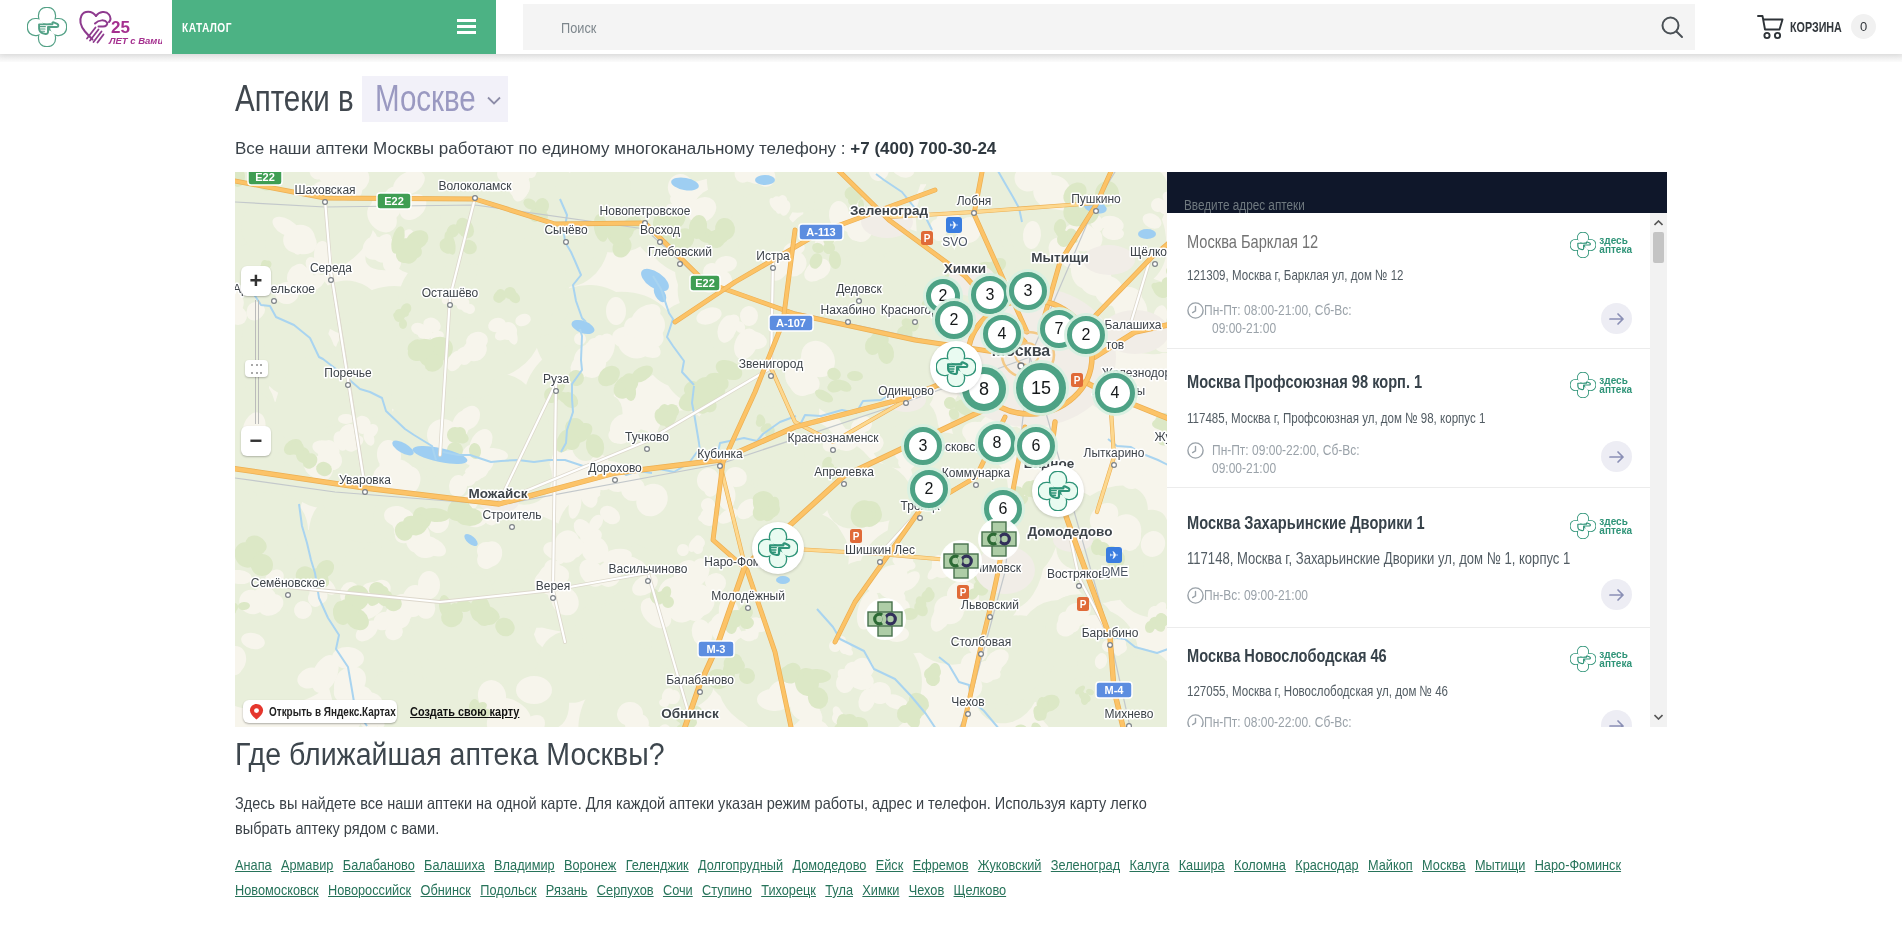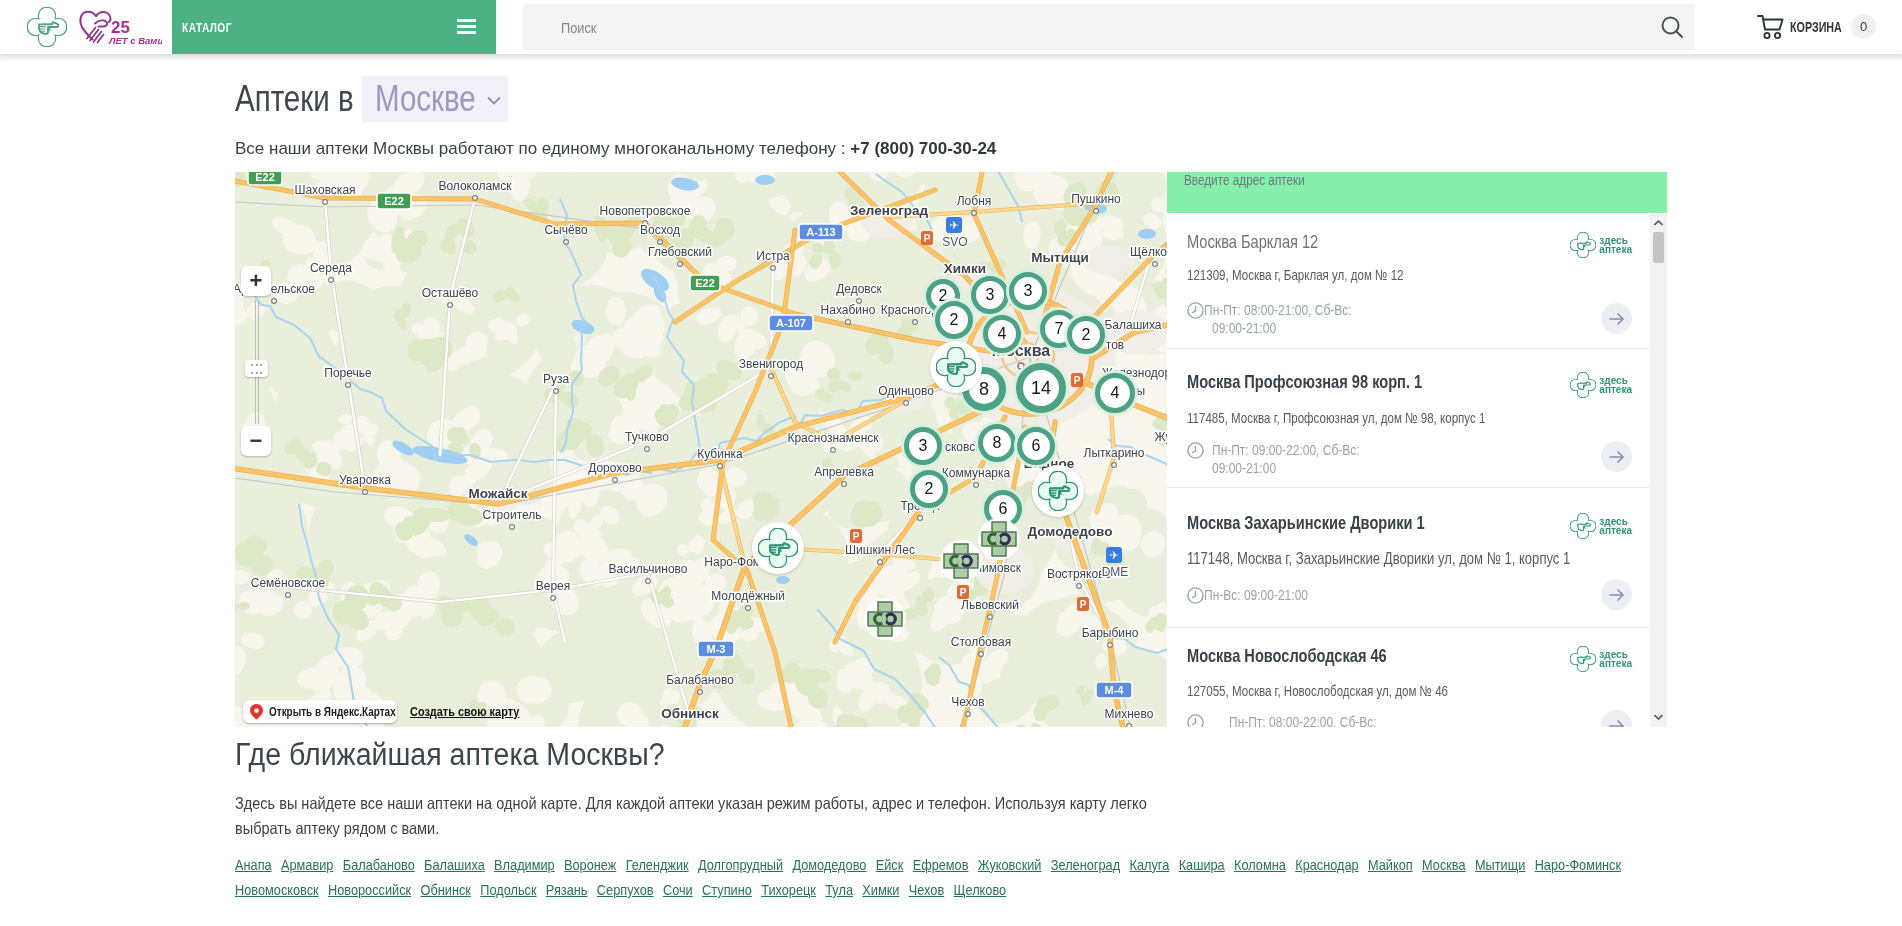--- a/index.html
+++ b/index.html
@@ -72,21 +72,21 @@
 <div style="position:absolute;left:0;top:54px;width:1902px;height:8px;background:linear-gradient(#ececec,#fbfbfb)"></div>
 
 <div style="position:absolute;left:235px;top:76px;height:46px">
   <span style="position:absolute;left:0;top:0;font-size:36px;line-height:46px;color:#40474e;white-space:nowrap"><span style="display:inline-block;transform:scaleX(0.82);transform-origin:0 50%;white-space:nowrap;">Аптеки в</span></span>
   <div style="position:absolute;left:127px;top:0;width:146px;height:46px;background:#f2f1f9"></div>
   <span style="position:absolute;left:140px;top:0;font-size:36px;line-height:46px;color:#9a99c1;white-space:nowrap"><span style="display:inline-block;transform:scaleX(0.82);transform-origin:0 50%;white-space:nowrap;">Москве</span></span>
   <svg width="14" height="9" viewBox="0 0 14 9" style="position:absolute;left:252px;top:20px">
       <path d="M1 1.5 L7 7.5 L13 1.5" fill="none" stroke="#8d8da8" stroke-width="1.8"></path>
     </svg>
 </div>
-<div style="position:absolute;left:235px;top:139px;font-size:17px;color:#3a4249;white-space:nowrap">Все наши аптеки Москвы работают по единому многоканальному телефону : <b style="color:#2f383f">+7 (800) 700-30-24</b></div>
+<div style="position:absolute;left:235px;top:139px;font-size:17px;color:#3a4249;white-space:nowrap">Все наши аптеки Москвы работают по единому многоканальному телефону : <b style="color:#2f383f">+7 (400) 700-30-24</b></div>
 
 <div style="position:absolute;left:235px;top:172px;width:932px;height:555px;overflow:hidden">
 <svg width="932" height="555" viewBox="0 0 932 555" style="position:absolute;left:0;top:0" font-family="Liberation Sans, sans-serif">
       <rect width="932" height="555" fill="#f7f5ec"></rect>
       <g fill="#e9efdb" opacity="1.0">
         <ellipse cx="32" cy="-11" rx="33" ry="33" transform="rotate(5 32 -11)"></ellipse>
         <ellipse cx="18" cy="-79" rx="28" ry="39" transform="rotate(126 18 -79)"></ellipse>
         <ellipse cx="-10" cy="-38" rx="48" ry="35" transform="rotate(145 -10 -38)"></ellipse>
         <ellipse cx="22" cy="-72" rx="42" ry="40" transform="rotate(104 22 -72)"></ellipse>
         <ellipse cx="-21" cy="-42" rx="30" ry="28" transform="rotate(114 -21 -42)"></ellipse>
@@ -2082,21 +2082,21 @@
       <text x="842" y="211.5" font-size="10" font-weight="bold" fill="#fff" text-anchor="middle">Р</text>
     </svg>
 <div style="position:absolute;left:691px;top:107px;width:34px;height:34px;box-sizing:border-box;background:#fff;border:5.5px solid #4da285;border-radius:50%;box-shadow:0 0 0 3px rgba(216,240,226,.95);display:flex;align-items:center;justify-content:center;font-size:16px;color:#15181a">2</div>
     <div style="position:absolute;left:736px;top:104px;width:38px;height:38px;box-sizing:border-box;background:#fff;border:5.5px solid #4da285;border-radius:50%;box-shadow:0 0 0 3px rgba(216,240,226,.95);display:flex;align-items:center;justify-content:center;font-size:16px;color:#15181a">3</div>
     <div style="position:absolute;left:774px;top:100px;width:38px;height:38px;box-sizing:border-box;background:#fff;border:5.5px solid #4da285;border-radius:50%;box-shadow:0 0 0 3px rgba(216,240,226,.95);display:flex;align-items:center;justify-content:center;font-size:16px;color:#15181a">3</div>
     <div style="position:absolute;left:700px;top:129px;width:38px;height:38px;box-sizing:border-box;background:#fff;border:5.5px solid #4da285;border-radius:50%;box-shadow:0 0 0 3px rgba(216,240,226,.95);display:flex;align-items:center;justify-content:center;font-size:16px;color:#15181a">2</div>
     <div style="position:absolute;left:748px;top:143px;width:38px;height:38px;box-sizing:border-box;background:#fff;border:5.5px solid #4da285;border-radius:50%;box-shadow:0 0 0 3px rgba(216,240,226,.95);display:flex;align-items:center;justify-content:center;font-size:16px;color:#15181a">4</div>
     <div style="position:absolute;left:805px;top:138px;width:38px;height:38px;box-sizing:border-box;background:#fff;border:5.5px solid #4da285;border-radius:50%;box-shadow:0 0 0 3px rgba(216,240,226,.95);display:flex;align-items:center;justify-content:center;font-size:16px;color:#15181a">7</div>
     <div style="position:absolute;left:832px;top:144px;width:38px;height:38px;box-sizing:border-box;background:#fff;border:5.5px solid #4da285;border-radius:50%;box-shadow:0 0 0 3px rgba(216,240,226,.95);display:flex;align-items:center;justify-content:center;font-size:16px;color:#15181a">2</div>
     <div style="position:absolute;left:727px;top:195px;width:44px;height:44px;box-sizing:border-box;background:#fff;border:7px solid #4da285;border-radius:50%;box-shadow:0 0 0 3px rgba(216,240,226,.95);display:flex;align-items:center;justify-content:center;font-size:18px;color:#15181a">8</div>
-    <div style="position:absolute;left:781px;top:191px;width:50px;height:50px;box-sizing:border-box;background:#fff;border:7px solid #4da285;border-radius:50%;box-shadow:0 0 0 3px rgba(216,240,226,.95);display:flex;align-items:center;justify-content:center;font-size:18px;color:#15181a">14</div>
+    <div style="position:absolute;left:781px;top:191px;width:50px;height:50px;box-sizing:border-box;background:#fff;border:7px solid #4da285;border-radius:50%;box-shadow:0 0 0 3px rgba(216,240,226,.95);display:flex;align-items:center;justify-content:center;font-size:18px;color:#15181a">15</div>
     <div style="position:absolute;left:860px;top:201px;width:40px;height:40px;box-sizing:border-box;background:#fff;border:5.5px solid #4da285;border-radius:50%;box-shadow:0 0 0 3px rgba(216,240,226,.95);display:flex;align-items:center;justify-content:center;font-size:16px;color:#15181a">4</div>
     <div style="position:absolute;left:669px;top:255px;width:38px;height:38px;box-sizing:border-box;background:#fff;border:5.5px solid #4da285;border-radius:50%;box-shadow:0 0 0 3px rgba(216,240,226,.95);display:flex;align-items:center;justify-content:center;font-size:16px;color:#15181a">3</div>
     <div style="position:absolute;left:743px;top:252px;width:38px;height:38px;box-sizing:border-box;background:#fff;border:5.5px solid #4da285;border-radius:50%;box-shadow:0 0 0 3px rgba(216,240,226,.95);display:flex;align-items:center;justify-content:center;font-size:16px;color:#15181a">8</div>
     <div style="position:absolute;left:782px;top:255px;width:38px;height:38px;box-sizing:border-box;background:#fff;border:5.5px solid #4da285;border-radius:50%;box-shadow:0 0 0 3px rgba(216,240,226,.95);display:flex;align-items:center;justify-content:center;font-size:16px;color:#15181a">6</div>
     <div style="position:absolute;left:675px;top:298px;width:38px;height:38px;box-sizing:border-box;background:#fff;border:5.5px solid #4da285;border-radius:50%;box-shadow:0 0 0 3px rgba(216,240,226,.95);display:flex;align-items:center;justify-content:center;font-size:16px;color:#15181a">2</div>
     <div style="position:absolute;left:749px;top:318px;width:38px;height:38px;box-sizing:border-box;background:#fff;border:5.5px solid #4da285;border-radius:50%;box-shadow:0 0 0 3px rgba(216,240,226,.95);display:flex;align-items:center;justify-content:center;font-size:16px;color:#15181a">6</div>
 <div style="position:absolute;left:695px;top:169px">
       <div style="width:52px;height:52px;background:#fff;border-radius:50%;box-shadow:0 1px 3px rgba(0,0,0,.18);display:flex;align-items:center;justify-content:center">
         <svg width="40" height="40" viewBox="0 0 48 48">
           <rect x="14.5" y="1.2" width="19" height="19" rx="8.6" fill="#e9fbf1" stroke="#2f9478" stroke-width="3.2"></rect>
@@ -2211,21 +2211,21 @@
         <path d="M8 1 C 11.9 1 15 4.1 15 8 C 15 11 12 14.5 8 17.5 C 4 14.5 1 11 1 8 C 1 4.1 4.1 1 8 1 Z" fill="#e5362d"></path>
         <circle cx="8" cy="8" r="2.6" fill="#fff"></circle>
       </svg>
   <span style="display:inline-block;transform:scaleX(0.83);transform-origin:0 50%;white-space:nowrap;">Открыть в Яндекс.Картах</span>
     </div>
 <div style="position:absolute;left:175px;top:532px;font-size:13px;color:#111;font-weight:bold"><span style="display:inline-block;transform:scaleX(0.84);transform-origin:0 50%;white-space:nowrap;"><span style="text-decoration:underline">Создать свою карту</span></span></div>
 
 </div>
 
 <div style="position:absolute;left:1167px;top:172px;width:500px;height:555px;background:#fff;overflow:hidden">
-  <div style="height:41px;background:#86efac;display:flex;align-items:flex-start">
+  <div style="height:41px;background:#0f172a;display:flex;align-items:flex-end">
     <span style="margin-left:17px;font-size:14px;color:#6f797f"><span style="display:inline-block;transform:scaleX(0.84);transform-origin:0 50%;white-space:nowrap;">Введите адрес аптеки</span></span>
   </div>
   <div style="position:relative">
     <div style="position:relative;height:136px;border-bottom:1px solid #ececec;box-sizing:border-box">
         <div style="position:absolute;left:20px;top:18px;font-size:18.5px;font-weight:normal;color:#737373;white-space:nowrap"><span style="display:inline-block;transform:scaleX(0.79);transform-origin:0 50%;white-space:nowrap;">Москва Барклая 12</span></div>
         <div style="position:absolute;right:35px;top:19px">
           <div style="display:flex;align-items:center;gap:3px;height:26px">
             <svg width="26" height="26" viewBox="0 0 48 48">
               <rect x="14.5" y="1.2" width="19" height="19" rx="8.6" fill="#ffffff" stroke="#2f9478" stroke-width="3.2"></rect>
               <rect x="1.2" y="14.5" width="19" height="19" rx="8.6" fill="#ffffff" stroke="#2f9478" stroke-width="3.2"></rect>
@@ -2347,21 +2347,21 @@
               <rect x="14.5" y="27.8" width="19" height="19" rx="8.6" fill="#ffffff"></rect>
               <g stroke="#2f9478" fill="#ffffff" stroke-linecap="round" stroke-linejoin="round">
                 <path stroke-width="2.2" d="M14.5 20.8 L30.5 20.8 L30.5 19.2 Q30.8 18 32 18.4 L36.3 20.3 Q37.8 21.2 37.6 22.5 Q37.4 24 35.8 24 L25.2 24 L25.2 30.5 Q25 32.6 22.4 32.4 Q17.6 31.8 15.8 29.6 Q14.6 28 14.5 26 Z"></path>
               </g>
             </svg>
             <div style="font-size:10px;line-height:9.5px;font-weight:bold;color:#2f9478">здесь<br>аптека</div>
           </div>
         </div>
         <div style="position:absolute;left:20px;top:54px;font-size:15px;color:#525c63;white-space:nowrap"><span style="display:inline-block;transform:scaleX(0.77);transform-origin:0 50%;white-space:nowrap;">127055, Москва г, Новослободская ул, дом № 46</span></div>
         <div style="position:absolute;left:20px;top:85px;font-size:15px;color:#9aa2a9;line-height:18px">
-          <div style="display:flex;gap:25px">
+          <div style="display:flex;gap:0">
             <svg width="17" height="17" viewBox="0 0 17 17" style="flex:none;margin-top:1px">
               <circle cx="8.5" cy="8.5" r="7.6" fill="none" stroke="#9aa2a9" stroke-width="1.4"></circle>
               <path d="M8.5 4.4 L8.5 8.9 L5.6 10.6" fill="none" stroke="#9aa2a9" stroke-width="1.4" stroke-linecap="round"></path>
             </svg>
             <span><span style="display:inline-block;transform:scaleX(0.8);transform-origin:0 50%;white-space:nowrap;">Пн-Пт: 08:00-22:00, Сб-Вс:</span></span>
           </div>
         </div>
         <div style="position:absolute;right:35px;top:82px;width:31px;height:31px;border-radius:50%;background:#ededf4;display:flex;align-items:center;justify-content:center">
           <svg width="16" height="14" viewBox="0 0 16 14">
             <path d="M1 7 L14 7 M9 2 L14 7 L9 12" fill="none" stroke="#8a8fb5" stroke-width="1.7" stroke-linecap="round" stroke-linejoin="round"></path>

